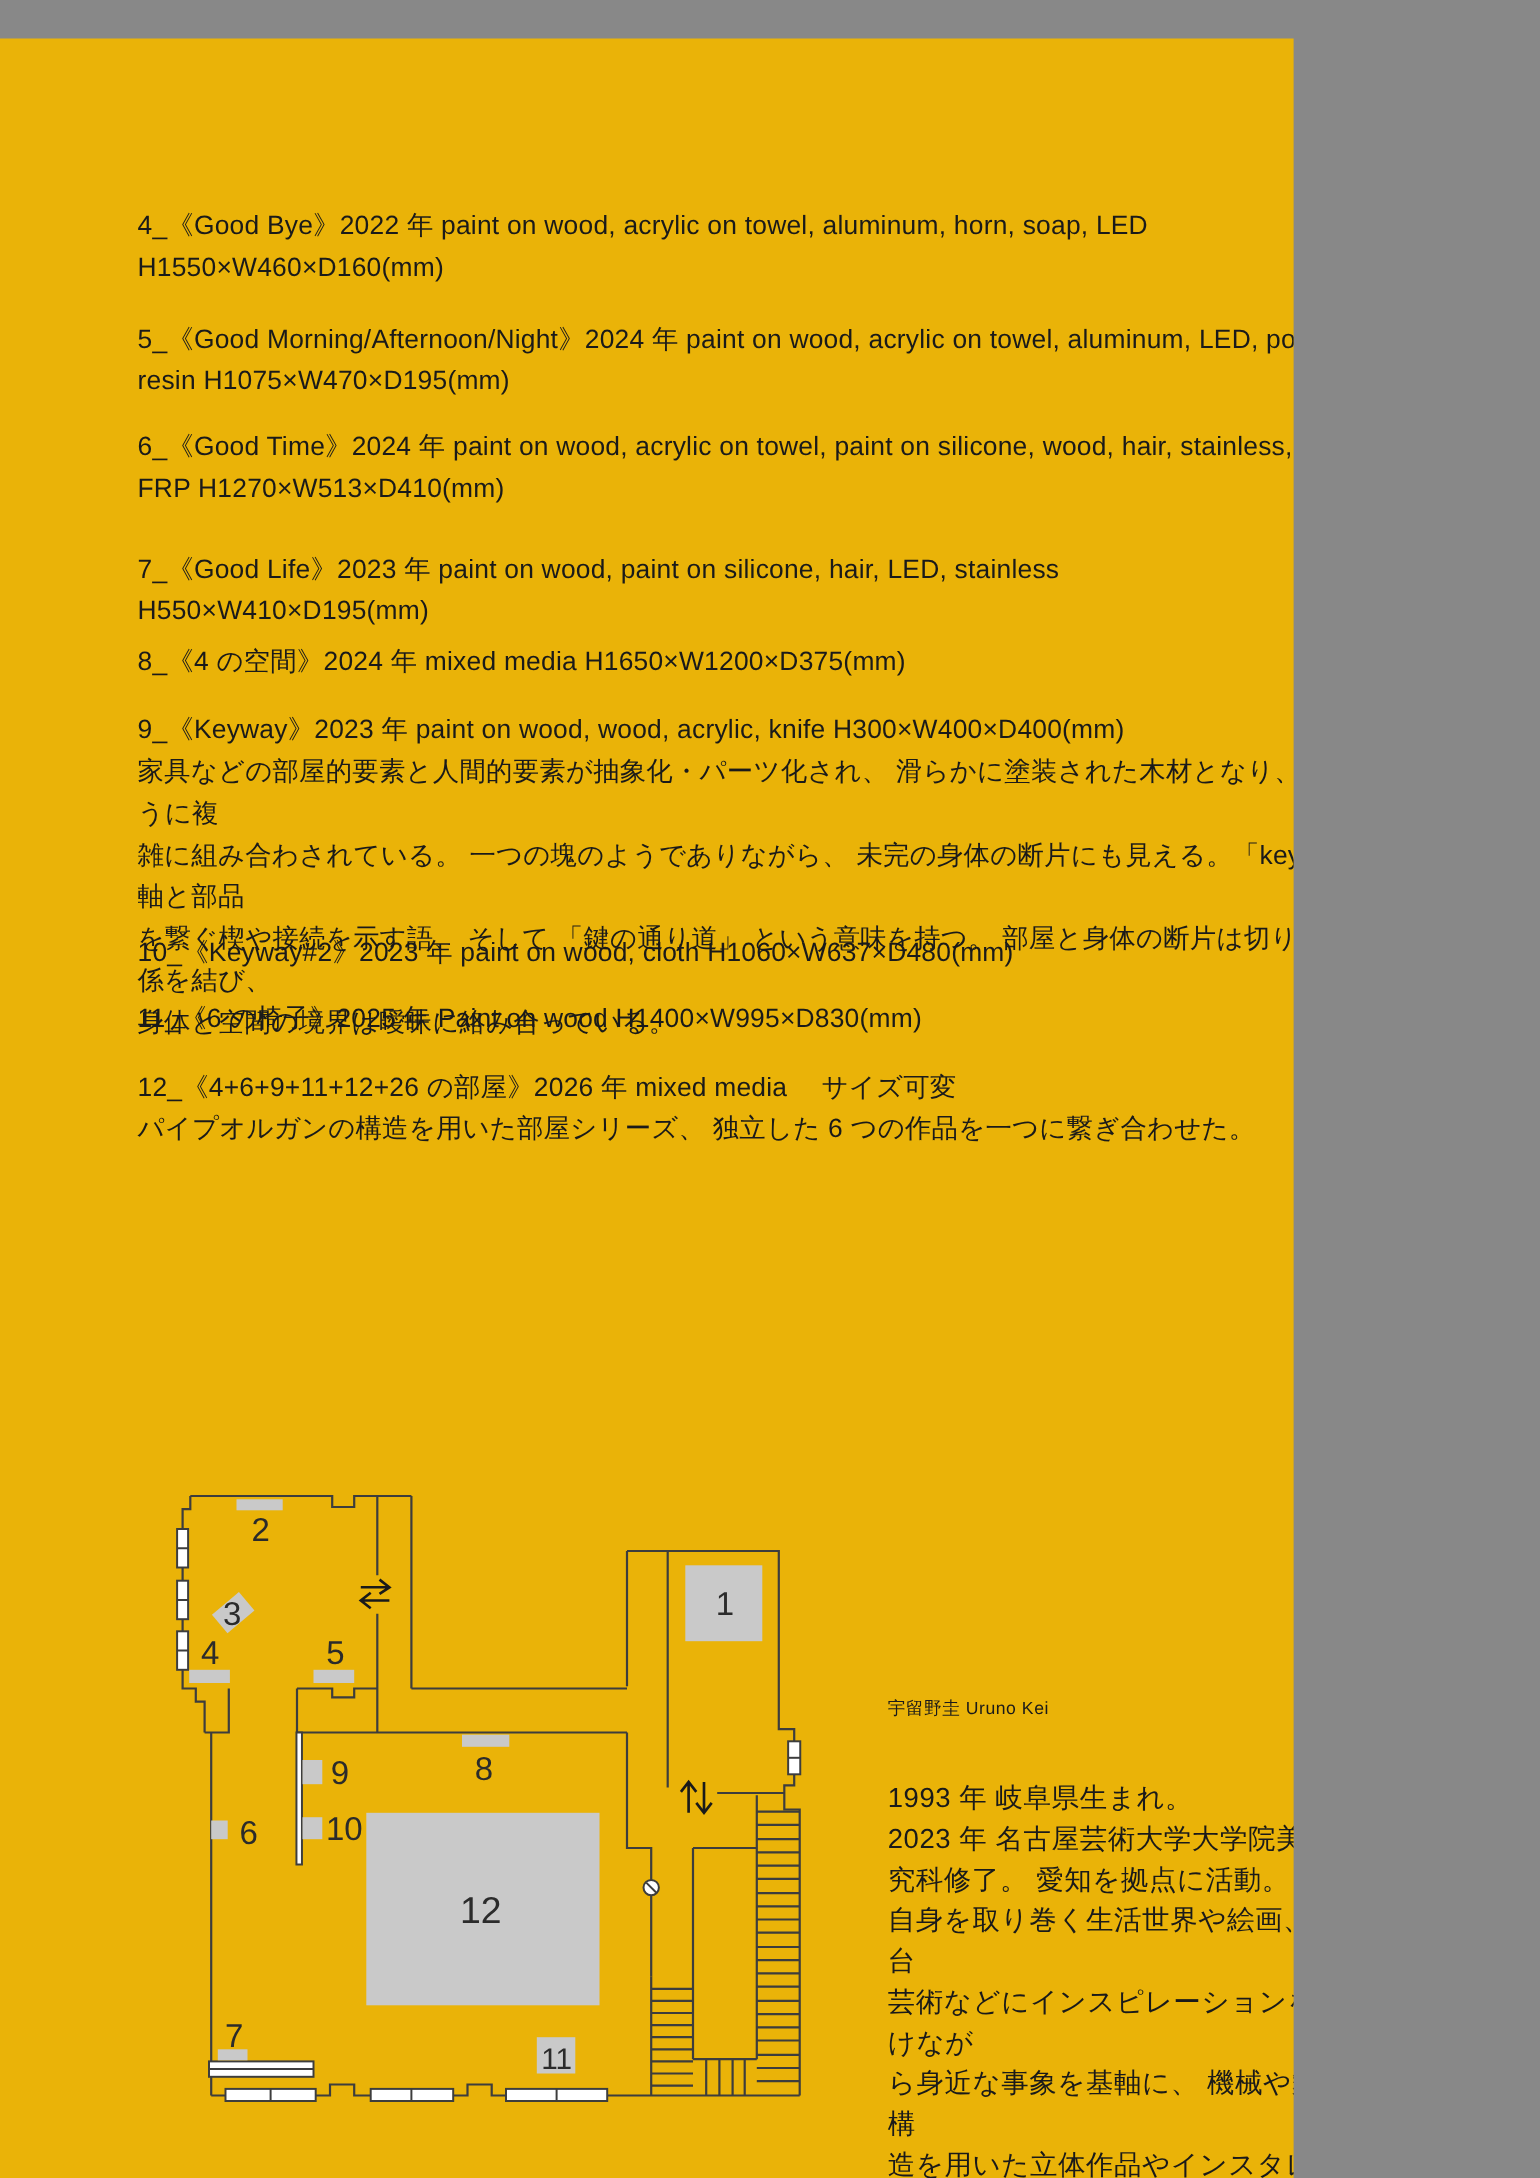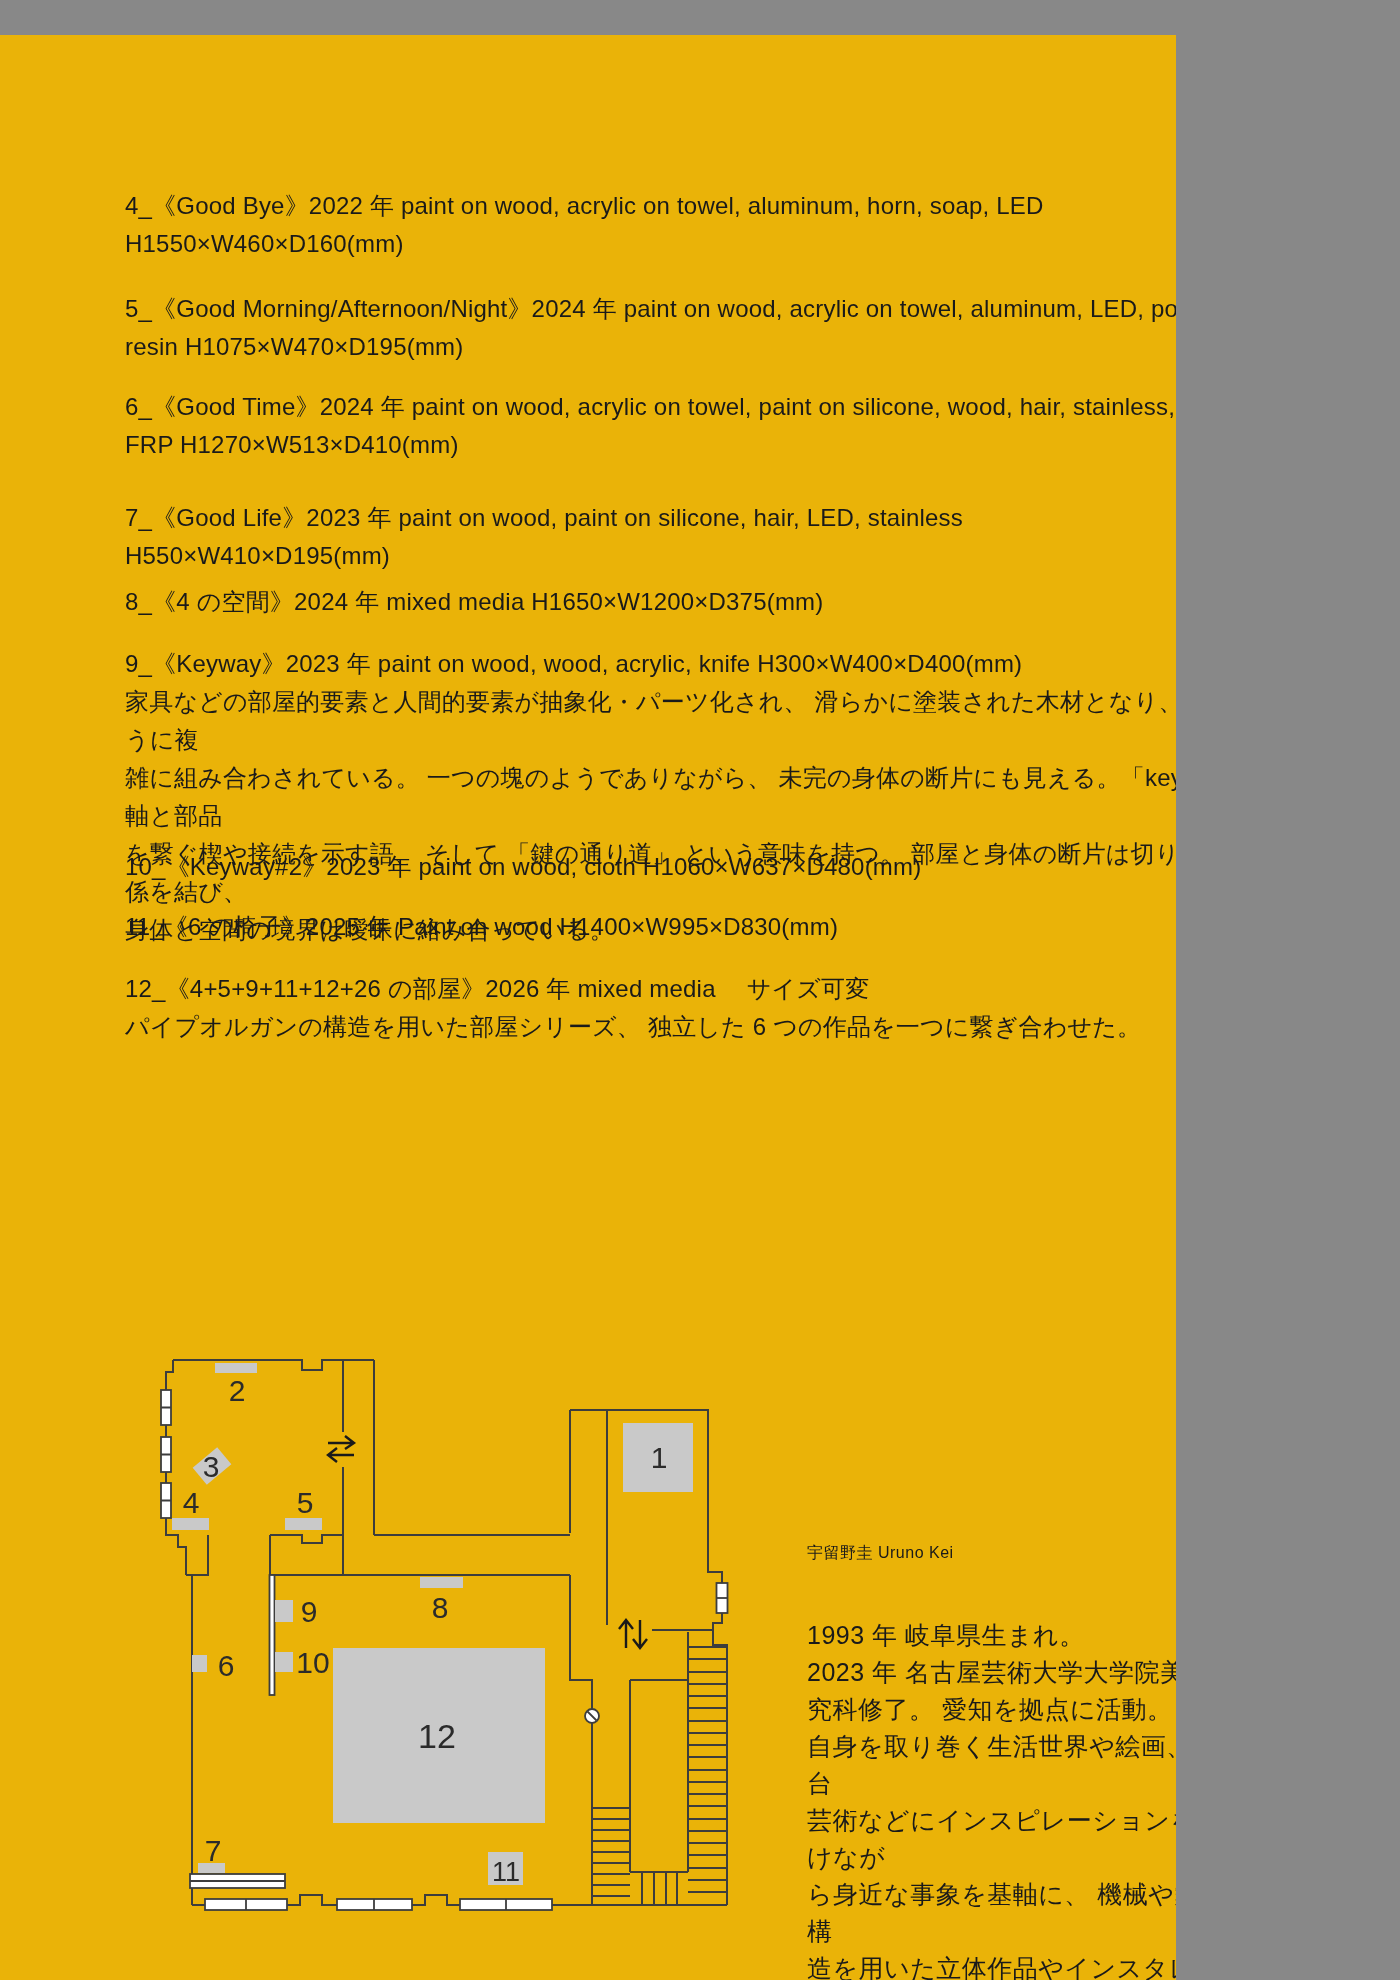--- a/index.html
+++ b/index.html
@@ -59,21 +59,21 @@
   <div class="entry" style="top:464px">7_《Good Life》2023 年  paint on wood, paint on silicone, hair, LED, stainless
 H550×W410×D195(mm)</div>
   <div class="entry" style="top:548px">8_《4 の空間》2024 年  mixed media  H1650×W1200×D375(mm)</div>
   <div class="entry" style="top:610px">9_《Keyway》2023 年  paint on wood, wood, acrylic, knife  H300×W400×D400(mm)
 家具などの部屋的要素と人間的要素が抽象化・パーツ化され、 滑らかに塗装された木材となり、 積み木のように複
 雑に組み合わされている。 一つの塊のようでありながら、 未完の身体の断片にも見える。「keyway」 は、 軸と部品
 を繋ぐ楔や接続を示す語、 そして 「鍵の通り道」 という意味を持つ。 部屋と身体の断片は切り離せない関係を結び、
 身体と空間の境界は曖昧に絡み合っている。</div>
   <div class="entry" style="top:813px">10_《Keyway#2》2023 年  paint on wood, cloth  H1060×W637×D480(mm)</div>
   <div class="entry" style="top:873px">11_《6 の椅子》2025 年  Paint on wood  H1400×W995×D830(mm)</div>
-  <div class="entry" style="top:935px">12_《4+5+9+11+12+26 の部屋》2026 年  mixed media 　サイズ可変
+  <div class="entry" style="top:935px">12_《4+6+9+11+12+26 の部屋》2026 年  mixed media 　サイズ可変
 パイプオルガンの構造を用いた部屋シリーズ、 独立した 6 つの作品を一つに繋ぎ合わせた。</div>
 
   <div class="artist-name">宇留野圭 Uruno Kei</div>
   <div class="artist-bio">1993 年 岐阜県生まれ。
 2023 年 名古屋芸術大学大学院美術研
 究科修了。 愛知を拠点に活動。
 自身を取り巻く生活世界や絵画、 舞台
 芸術などにインスピレーションを受けなが
 ら身近な事象を基軸に、 機械や舞台構
 造を用いた立体作品やインスタレーショ

